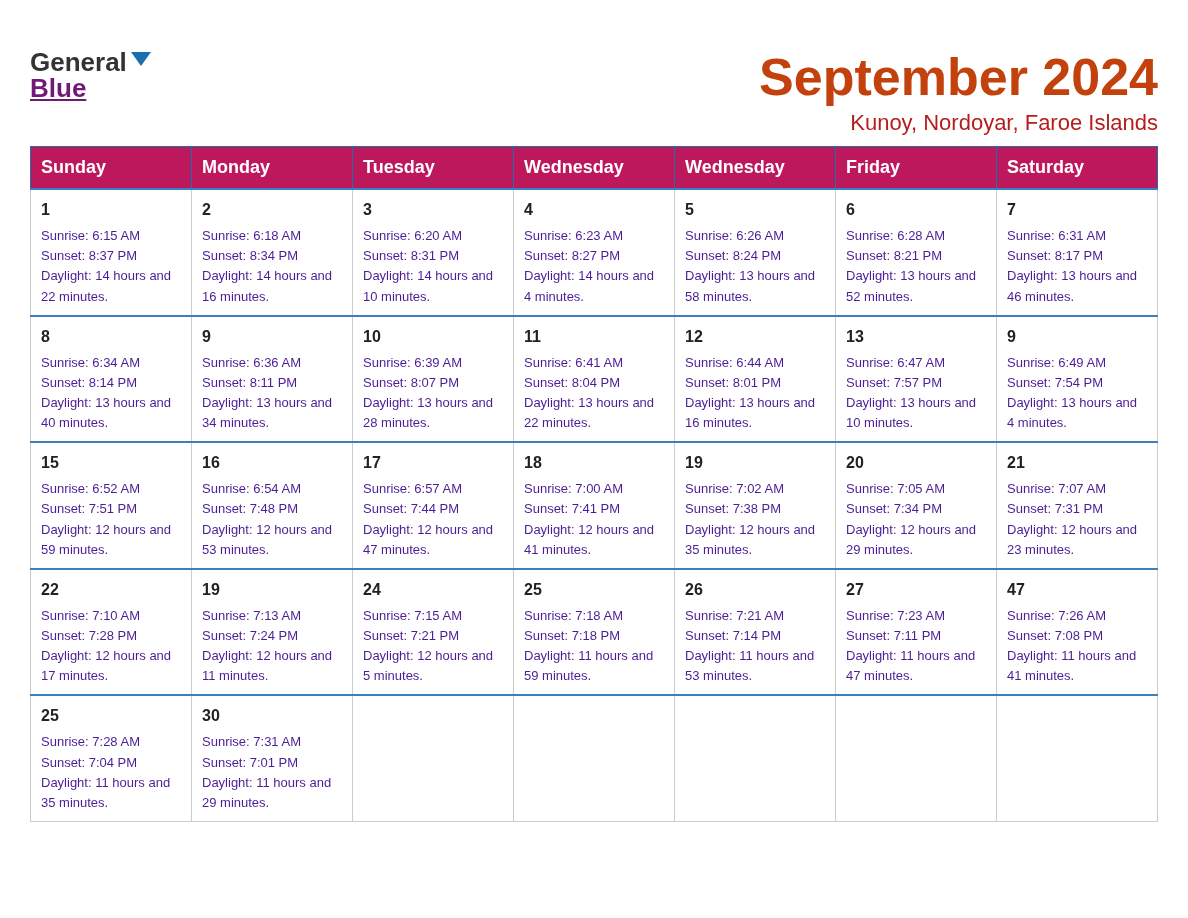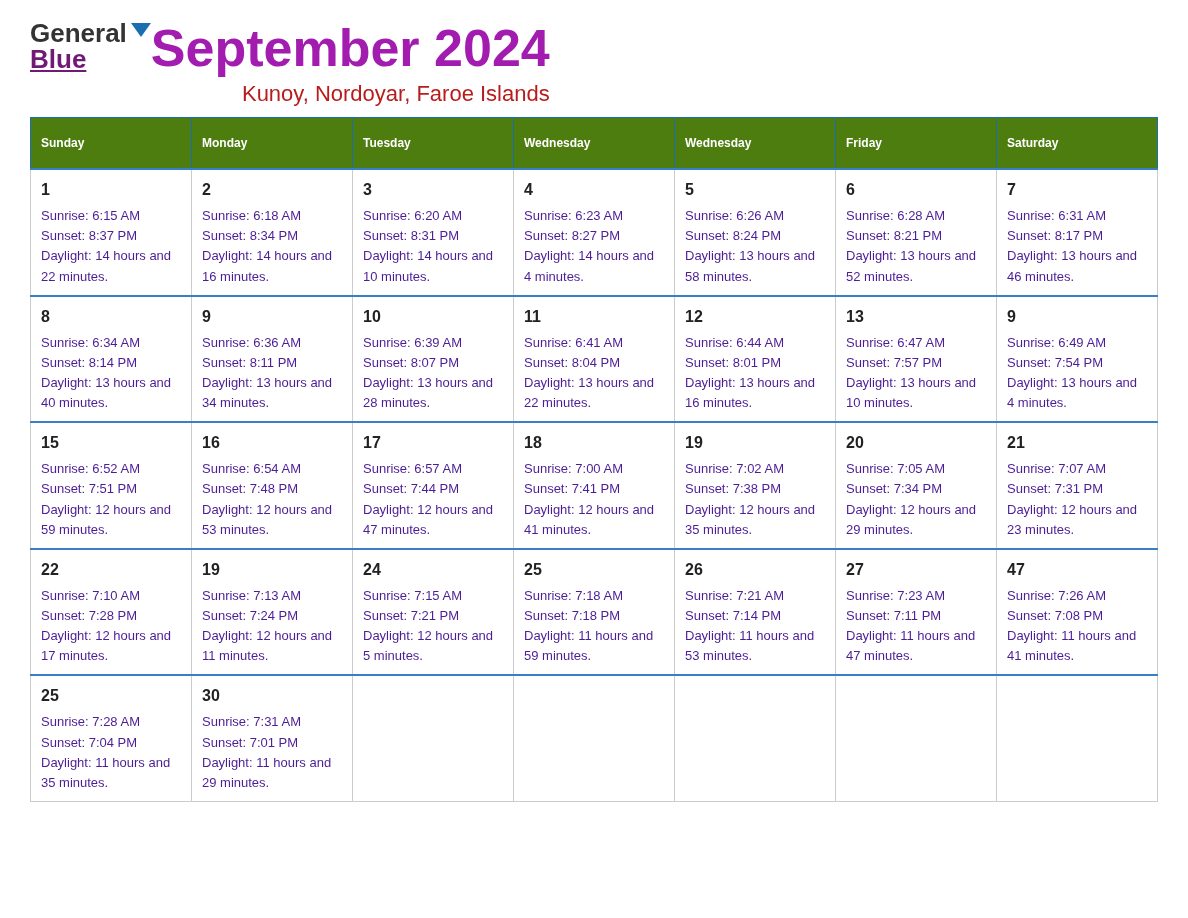--- a/index.html
+++ b/index.html
@@ -5,23 +5,24 @@
     * { box-sizing: border-box; margin: 0; padding: 0; }
     body {
       font-family: Arial, Helvetica, sans-serif;
       background: #fff;
       padding: 20px 30px;
       width: 1188px;
       min-height: 918px;
     }
     .header {
       display: flex;
-      justify-content: flex-start;
+      justify-content: space-between;
       align-items: flex-start;
       margin-bottom: 10px;
+      margin-top: 29px;
     }
     .logo {
       display: flex;
       flex-direction: column;
       align-items: flex-start;
     }
     .logo-general {
       font-size: 26px;
       font-weight: bold;
       color: #333;
@@ -49,39 +50,39 @@
     .logo-line {
       display: flex;
       align-items: center;
     }
     .title-block {
       text-align: right;
     }
     .month-title {
       font-size: 52px;
       font-weight: bold;
-      color: #a21caf;
+      color: #c2410c;
       line-height: 1.1;
     }
     .location-title {
       font-size: 22px;
       color: #b91c1c;
       margin-top: 4px;
     }
     .calendar {
       width: 100%;
       border-collapse: collapse;
       margin-top: 8px;
     }
     .calendar th {
-      background: #4d7c0f;
+      background: #be185d;
       color: #fff;
-      font-size: 12px;
-      font-weight: bold;
-      padding: 18px 10px;
+      font-size: 18px;
+      font-weight: bold;
+      padding: 10px 10px;
       text-align: left;
       border: 1px solid #1a6faf;
     }
     .calendar td {
       vertical-align: top;
       padding: 8px 10px;
       border: 1px solid #ccc;
       font-size: 13px;
       color: #222;
       width: 14.28%;

